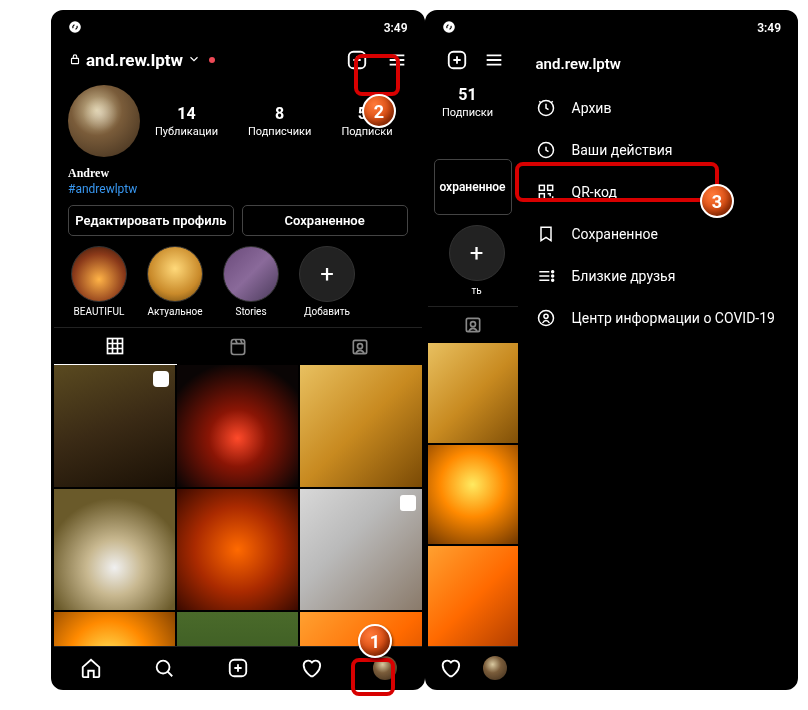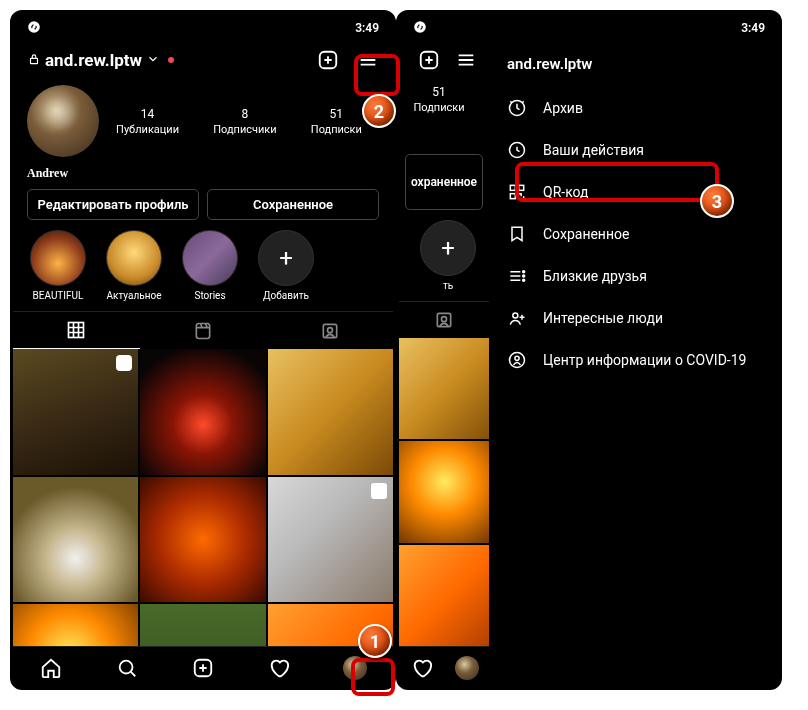--- a/index.html
+++ b/index.html
@@ -1,35 +1,35 @@
 <!DOCTYPE html>
 <html><head>
 <meta charset="utf-8">
 <style>
   * { margin:0; padding:0; box-sizing:border-box; font-family:-apple-system,BlinkMacSystemFont,"Segoe UI",Roboto,Helvetica,Arial,sans-serif; }
   body { background:#fff; width:808px; height:710px; position:relative; }
   .frame { position:relative; border:3px solid #000; border-radius:12px; overflow:hidden; background:#000; }
-  .container { display:flex; gap:0; padding:10px 10px 6px 10px; }
+  .container { display:flex; gap:0; padding:10px 10px 6px 10px;margin-left:41px; }
   .phone { width:386px; height:680px; background:#000; color:#fff; display:flex; flex-direction:column; }
   .phone.left { width:386px; }
   .phone.right { width:386px; }
   .statusbar { display:flex; justify-content:space-between; align-items:center; padding:6px 14px 2px; font-size:12px; font-weight:600; height:26px; }
   .shazam-icon svg { width:14px; height:14px; }
   .app-header { display:flex; align-items:center; padding:6px 10px 6px 14px; gap:10px; }
   .username-area { display:flex; align-items:center; gap:4px; font-weight:700; font-size:17px; flex:1; }
   .lock-icon svg,.chevron-icon svg { width:14px; height:14px; }
   .dot { width:6px; height:6px; border-radius:50%; background:#ed4956; margin-left:4px; }
   .hdr-btn { width:30px; height:30px; display:flex; align-items:center; justify-content:center; }
   .hdr-btn svg { width:22px; height:22px; stroke:#fff; fill:none; stroke-width:2; }
   .stats-row { display:flex; align-items:center; padding:4px 14px 6px; }
   .avatar { width:72px; height:72px; border-radius:50%; background:radial-gradient(circle at 40% 35%,#d9c9a0 0%,#7a5c3a 40%,#3a2a1a 100%); flex-shrink:0; position:relative; overflow:hidden; }
   .avatar::after{content:"";position:absolute;inset:0;background:radial-gradient(circle at 45% 40%,rgba(255,255,255,.3) 0%,transparent 30%);}
   .stats { display:flex; flex:1; justify-content:space-around; text-align:center; }
   .stat { display:flex; flex-direction:column; gap:2px; }
-  .stat-num { font-weight:400; font-size:12px; }
+  .stat-num { font-weight:700; font-size:16px; }
   .stat-lbl { font-size:11px; color:#fff; }
   .bio { padding:2px 14px 8px; font-size:12px; line-height:1.35; }
   .bio .name { font-weight:600;font-family:Liberation Serif, serif; }
   .bio .tag { color:#3897f0; }
   .btn-row { display:flex; gap:8px; padding:0 14px 10px; }
   .pill-btn { flex:1; border:1px solid #444; border-radius:5px; text-align:center; padding:7px 0; font-size:13px; font-weight:600; }
   .highlights { display:flex; gap:14px; padding:0 14px 10px; }
   .hl { display:flex; flex-direction:column; align-items:center; gap:4px; width:62px; }
   .hl-circle { width:56px; height:56px; border-radius:50%; border:1px solid #333; background:#222; display:flex; align-items:center; justify-content:center; overflow:hidden; }
   .hl-circle.img1 { background:radial-gradient(circle at 50% 60%,#ffb347 0%,#8b3a1a 60%,#2a1005 100%); }
@@ -126,20 +126,21 @@
             <span class="stat-lbl">Подписчики</span>
           </div>
       <div class="stat">
             <span class="stat-num">51</span>
             <span class="stat-lbl">Подписки</span>
           </div>
     </div>
   </div>
   <div class="bio">
     <div class="name">Andrew</div>
+    <div class="tag">#andrewlptw</div>
   </div>
   <div class="btn-row">
     <div class="pill-btn">Редактировать профиль</div>
     <div class="pill-btn">Сохраненное</div>
   </div>
   <div class="highlights">
     <div class="hl">
           <div class="hl-circle img1"></div>
           <span class="hl-label">BEAUTIFUL</span>
         </div>
@@ -323,27 +324,20 @@
             <svg viewBox="0 0 24 24">
               <path d="M4 7h12M4 12h12M4 17h12"></path>
               <circle cx="20" cy="7" r="1.2" fill="#fff"></circle>
               <circle cx="20" cy="12" r="1.2" fill="#fff"></circle>
               <circle cx="20" cy="17" r="1.2" fill="#fff"></circle>
             </svg>
             <span>Близкие друзья</span>
           </div>
       <div class="menu-item">
             <svg viewBox="0 0 24 24">
-              <circle cx="10" cy="9" r="3"></circle>
-              <path d="M4 20c1-4 4-5 6-5s5 1 6 5M18 8v6M15 11h6"></path>
-            </svg>
-            <span>Интересные люди</span>
-          </div>
-      <div class="menu-item">
-            <svg viewBox="0 0 24 24">
               <circle cx="12" cy="12" r="9"></circle>
               <circle cx="12" cy="10" r="2.5"></circle>
               <path d="M8 18c1-2 2.5-3 4-3s3 1 4 3"></path>
             </svg>
             <span>Центр информации о COVID-19</span>
           </div>
     </div>
   </div>
 </div>
 </div>

